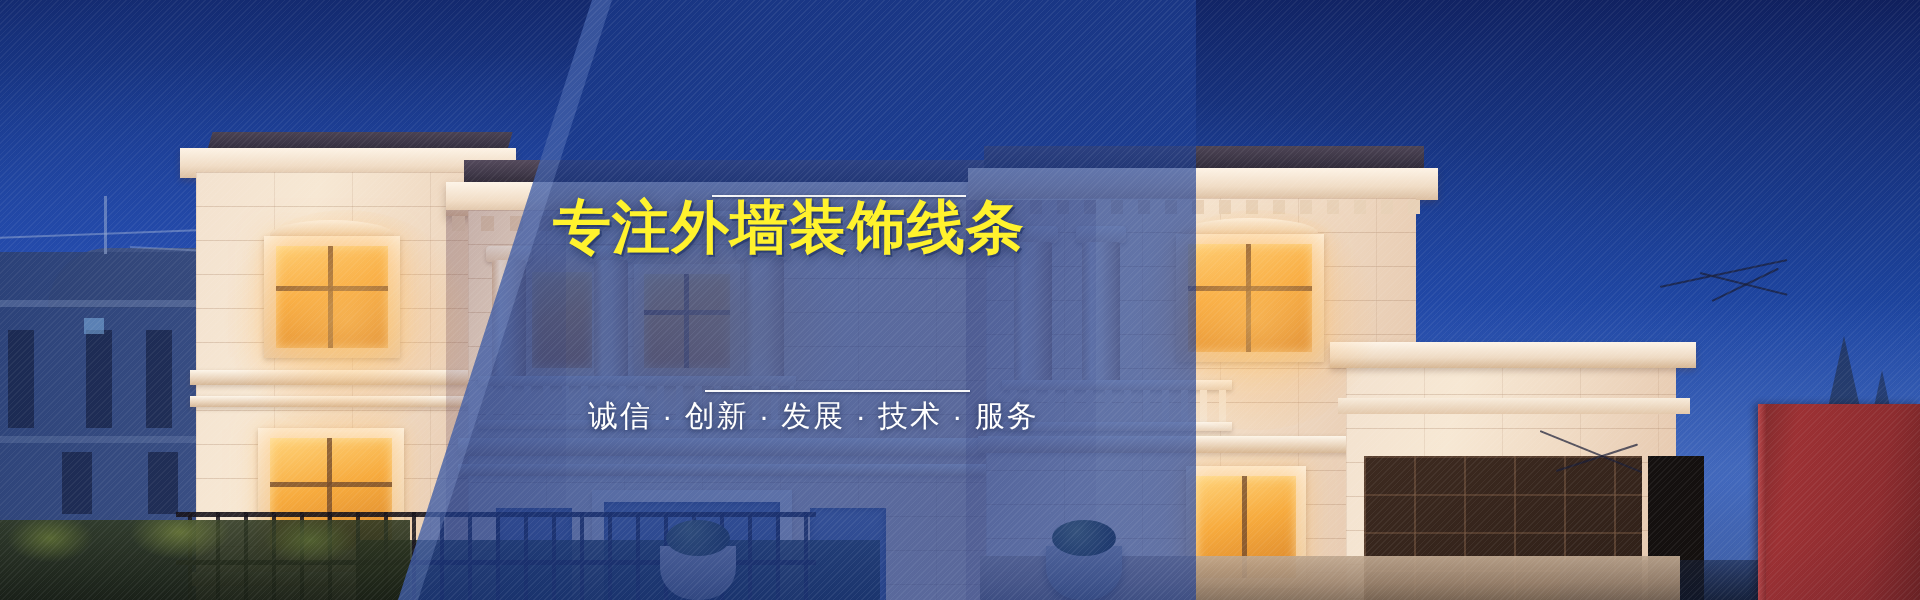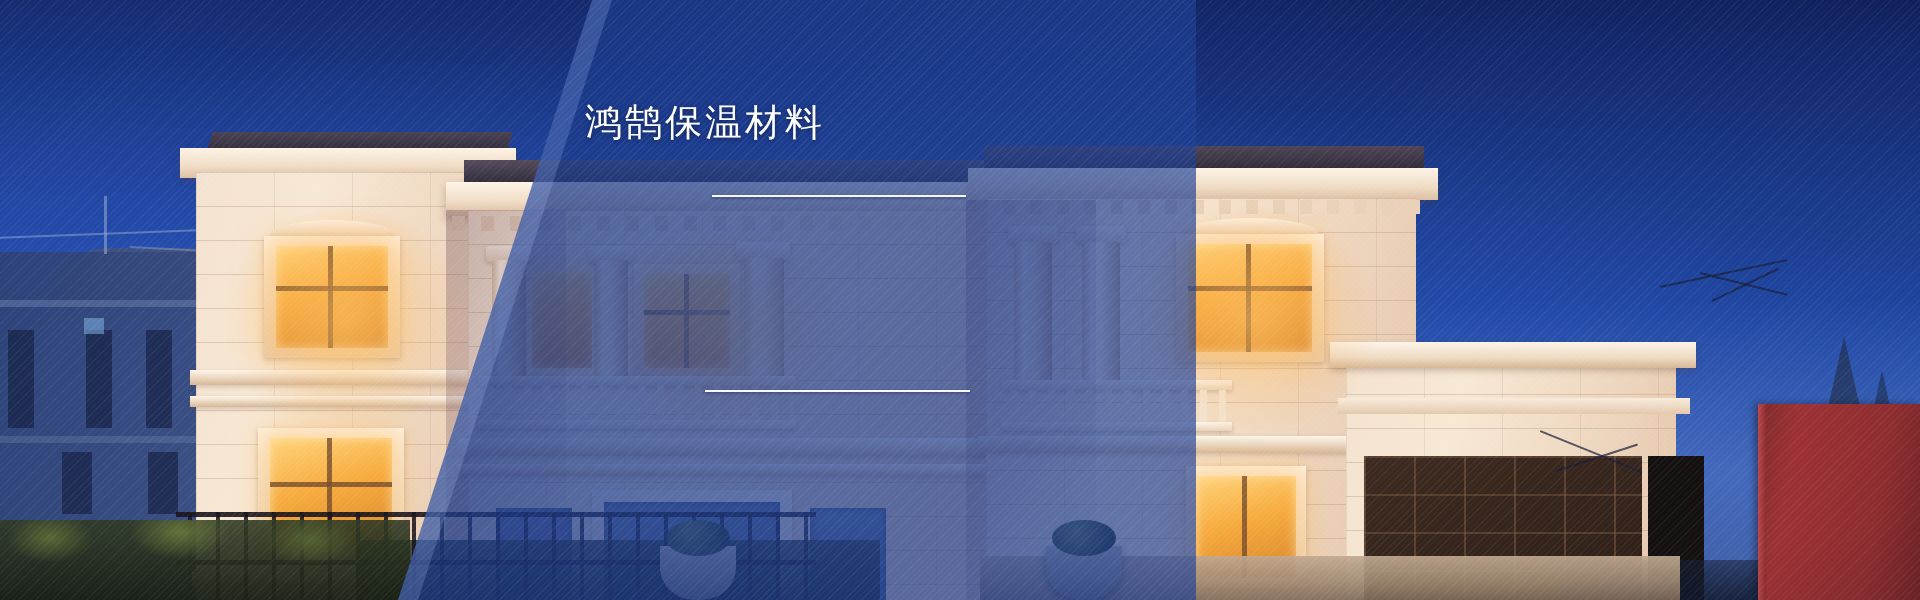--- a/index.html
+++ b/index.html
@@ -533,24 +533,25 @@
     <div class="hatch"></div>
     <div class="vignette"></div>
   </div>
 
   <div class="overlay-panel"></div>
   <div class="overlay-edge"></div>
   <div class="overlay-hatch"></div>
 
   <div class="copy">
 
-    <div class="brand">鸿鹄保温材料</div>
 
     <div class="rule rule-top"></div>
 
     <div class="headline">
+      <span class="hl">专注外墙装饰线条</span>
     </div>
 
     <div class="rule rule-bot"></div>
 
+    <div class="tagline" style="top:399px;">诚信 · 创新 · 发展 · 技术 · 服务</div>
   </div>
 
 </div>
 
 </body></html>

